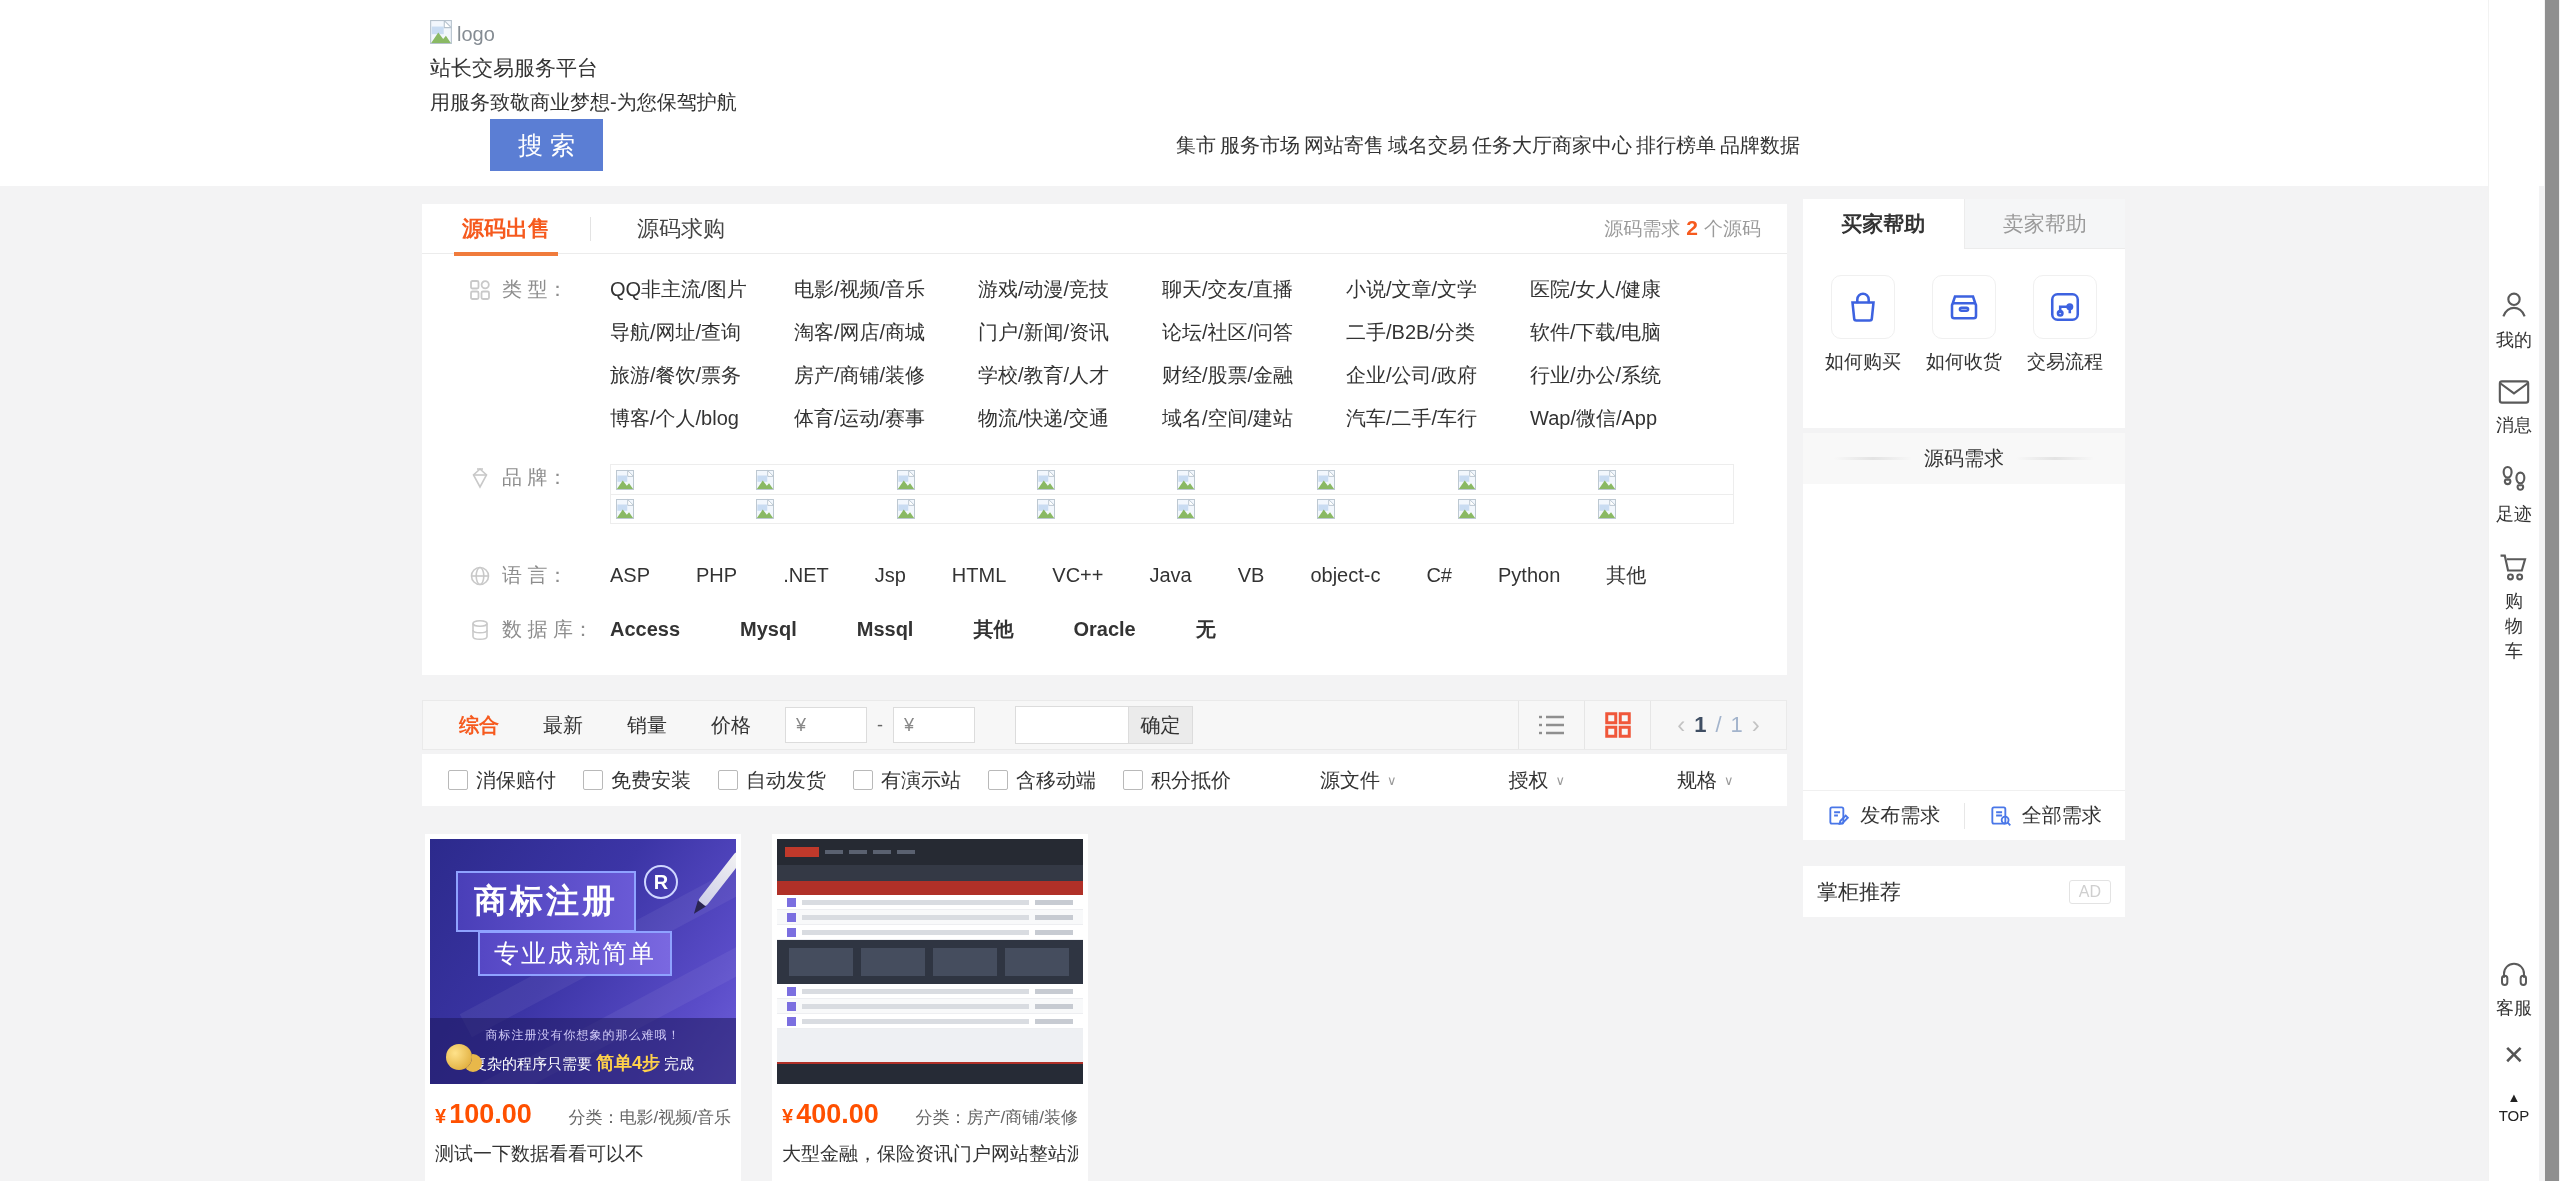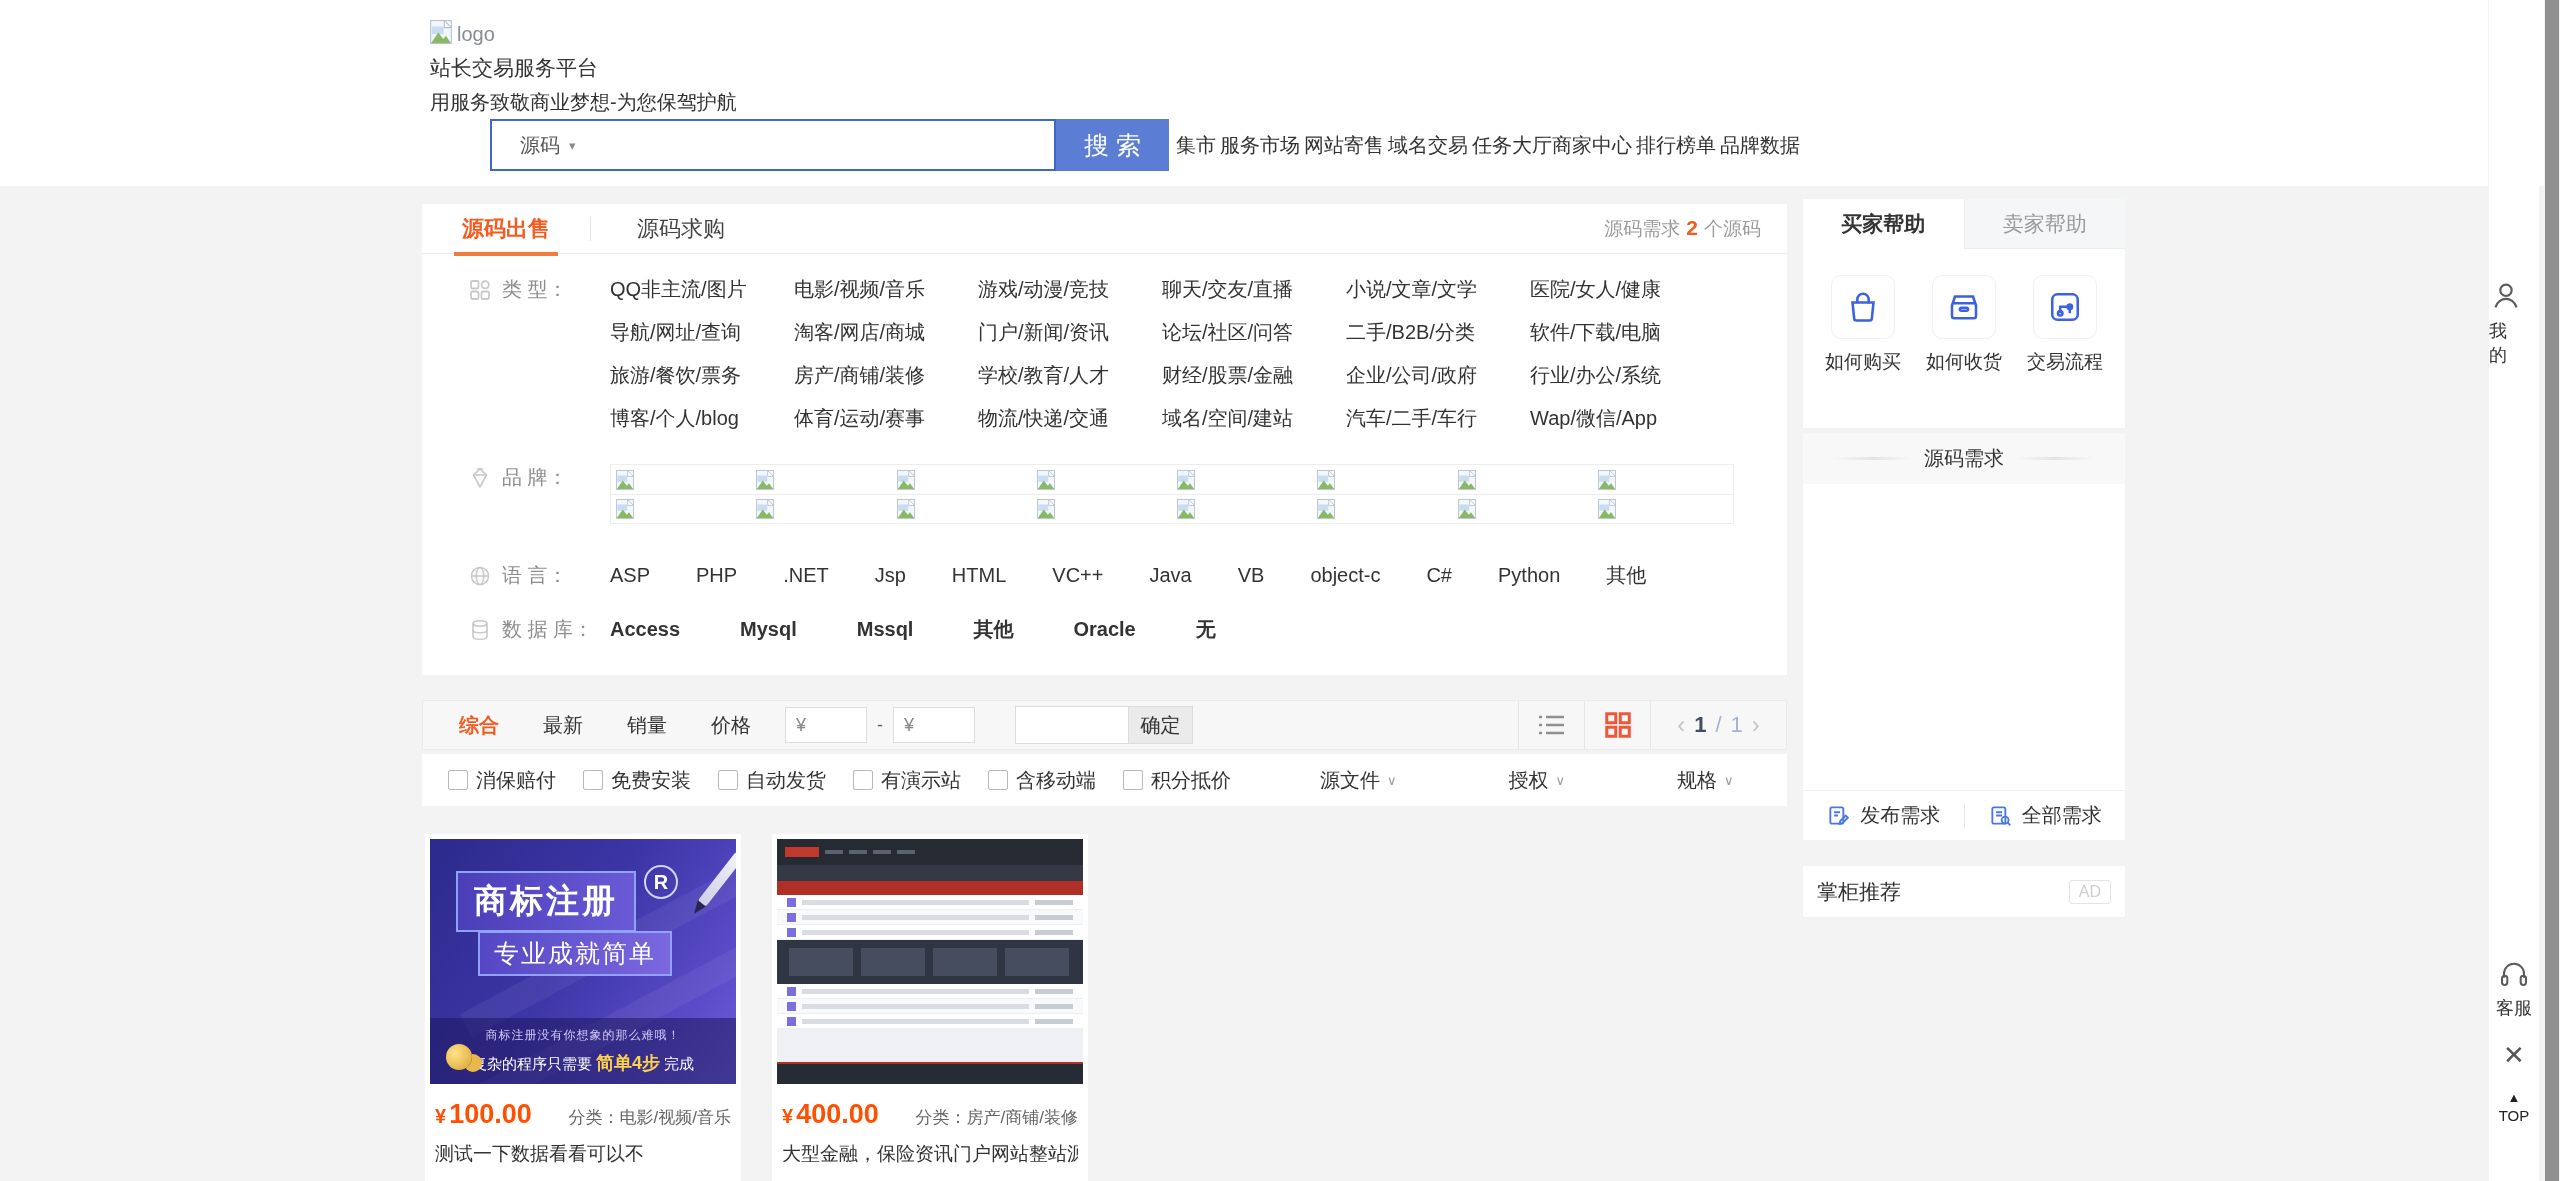--- a/index.html
+++ b/index.html
@@ -145,21 +145,21 @@
   .demand-foot { height:50px; border-top:1px solid #f0f0f0; display:flex; align-items:center; }
   .demand-btn { flex:1; display:flex; align-items:center; justify-content:center; gap:8px; font-size:20px; color:#333; cursor:pointer; }
   .demand-sep { width:1px; height:26px; background:#e7e7e7; }
 
   .recommend-bar { position:absolute; left:1803px; top:866px; width:322px; height:51px; background:#fff; display:flex; align-items:center; padding:0 14px; }
   .recommend-title { font-size:21px; color:#333; }
   .ad-badge { margin-left:auto; border:1px solid #e3e3e3; border-radius:3px; color:#cfcfcf; font-size:16px; padding:2px 9px; }
 
   
   .toolbar { position:absolute; left:2488px; top:0; width:51px; height:100%; background:#fff; border-left:1px solid #f2f2f2; }
-  .tb-group1 { position:absolute; top:266px; left:0; width:100%; display:flex; align-items:center; gap:25px; }
+  .tb-group1 { position:absolute; top:288px; left:0; width:100%; display:flex; flex-direction:column; align-items:center; gap:25px; }
   .tb-item { display:flex; flex-direction:column; align-items:center; gap:6px; color:#333; font-size:18px; cursor:pointer; }
   .cart-label { width:20px; line-height:1.4; text-align:center; word-break:break-all; }
   .tb-bottom { position:absolute; top:960px; left:0; width:100%; display:flex; flex-direction:column; align-items:center; gap:22px; }
   .tb-close { font-size:26px; color:#555; cursor:pointer; line-height:1; }
   .tb-top { display:flex; flex-direction:column; align-items:center; gap:2px; cursor:pointer; }
   .tb-top .arrow { font-size:13px; color:#222; }
   .tb-top .txt { font-size:15px; color:#222; }
 
   
   .scrollbar { position:absolute; right:0; top:0; width:16px; height:100%; background:#f2f2f2; }
@@ -180,27 +180,20 @@
           <path d="M1 21 L7.5 11.5 L12 17.5 L14.5 14.5 L19 21 Z" fill="#8ab964"></path>
         </svg>
     </span>
     <span>logo</span>
   </div>
   <div class="site-title">站长交易服务平台</div>
   <div class="tagline">用服务致敬商业梦想-为您保驾护航</div>
 </div>
 
 <div id="searchbar">
-  <div class="search-box">
-    <div class="search-cat">
-      <span>源码</span>
-      <span class="arr">▾</span>
-    </div>
-    <input class="search-input" value="" style="">
-  </div>
   <div class="search-btn">搜 索</div>
 </div>
 
 <div id="topnav">
 
 <span>集市</span>
     <span>服务市场</span>
     <span>网站寄售</span>
     <span>域名交易</span>
     <span>任务大厅商家中心</span>

